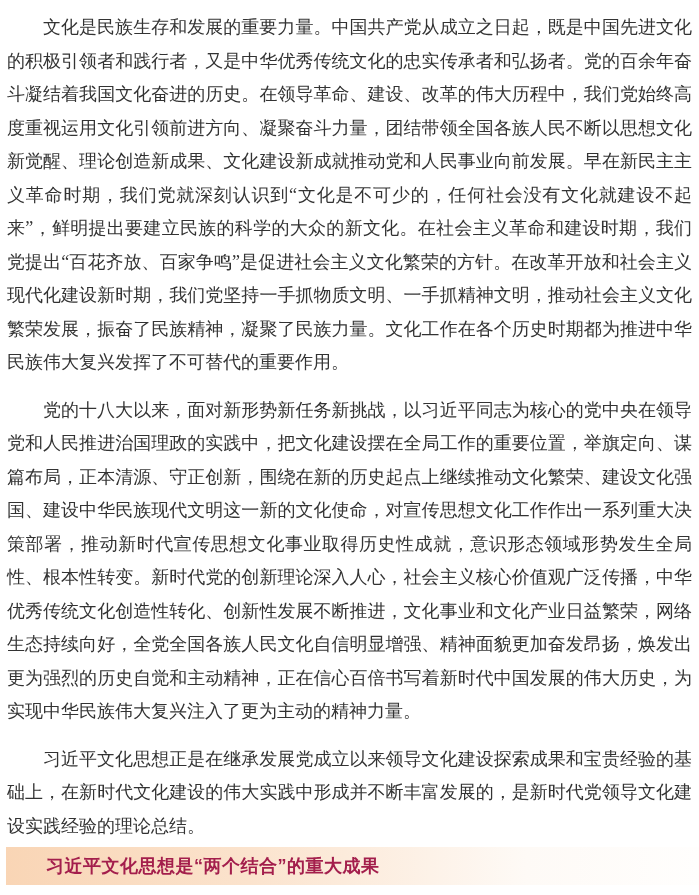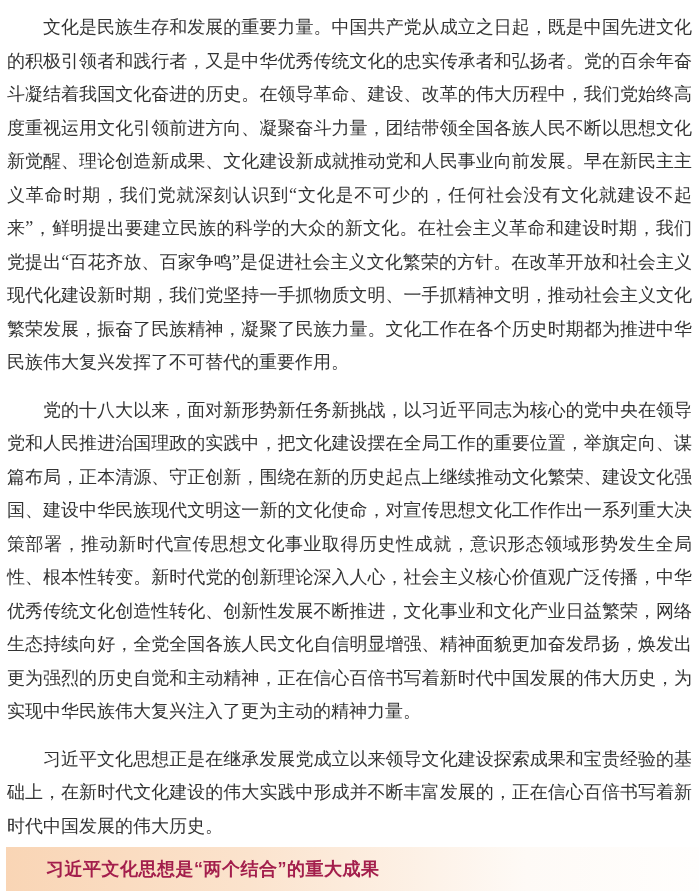--- a/index.html
+++ b/index.html
@@ -25,21 +25,21 @@
       text-align: justify;
       text-indent: 2em;
     }
     .body-text p.first {
       margin-top: -5px;
     }
     .body-text p.last {
       margin-bottom: 4px;
     }
     .banner {
-      height: 44px;
+      height: 38px;
       margin: 0 -7px 0 -1px;
       background: linear-gradient(to right,
         #f9d5b5 0%,
         #fbe3cd 35%,
         #fefaf6 75%,
         #fffefd 100%);
       display: flex;
       align-items: center;
     }
     .banner-text {
@@ -52,18 +52,18 @@
       color: #a31e4c;
     }
   </style>
 </head>
 <body>
 
 <div class="page">
   <div class="body-text">
     <p class="first">文化是民族生存和发展的重要力量。中国共产党从成立之日起，既是中国先进文化的积极引领者和践行者，又是中华优秀传统文化的忠实传承者和弘扬者。党的百余年奋斗凝结着我国文化奋进的历史。在领导革命、建设、改革的伟大历程中，我们党始终高度重视运用文化引领前进方向、凝聚奋斗力量，团结带领全国各族人民不断以思想文化新觉醒、理论创造新成果、文化建设新成就推动党和人民事业向前发展。早在新民主主义革命时期，我们党就深刻认识到“文化是不可少的，任何社会没有文化就建设不起来”，鲜明提出要建立民族的科学的大众的新文化。在社会主义革命和建设时期，我们党提出“百花齐放、百家争鸣”是促进社会主义文化繁荣的方针。在改革开放和社会主义现代化建设新时期，我们党坚持一手抓物质文明、一手抓精神文明，推动社会主义文化繁荣发展，振奋了民族精神，凝聚了民族力量。文化工作在各个历史时期都为推进中华民族伟大复兴发挥了不可替代的重要作用。</p>
     <p>党的十八大以来，面对新形势新任务新挑战，以习近平同志为核心的党中央在领导党和人民推进治国理政的实践中，把文化建设摆在全局工作的重要位置，举旗定向、谋篇布局，正本清源、守正创新，围绕在新的历史起点上继续推动文化繁荣、建设文化强国、建设中华民族现代文明这一新的文化使命，对宣传思想文化工作作出一系列重大决策部署，推动新时代宣传思想文化事业取得历史性成就，意识形态领域形势发生全局性、根本性转变。新时代党的创新理论深入人心，社会主义核心价值观广泛传播，中华优秀传统文化创造性转化、创新性发展不断推进，文化事业和文化产业日益繁荣，网络生态持续向好，全党全国各族人民文化自信明显增强、精神面貌更加奋发昂扬，焕发出更为强烈的历史自觉和主动精神，正在信心百倍书写着新时代中国发展的伟大历史，为实现中华民族伟大复兴注入了更为主动的精神力量。</p>
-    <p class="last">习近平文化思想正是在继承发展党成立以来领导文化建设探索成果和宝贵经验的基础上，在新时代文化建设的伟大实践中形成并不断丰富发展的，正在信心百倍书写着新时代中国发展的伟大历史。</p>
+    <p class="last">习近平文化思想正是在继承发展党成立以来领导文化建设探索成果和宝贵经验的基础上，在新时代文化建设的伟大实践中形成并不断丰富发展的，是新时代党领导文化建设实践经验的理论总结。</p>
   </div>
   <div class="banner">
     <h2 class="banner-text">习近平文化思想是“两个结合”的重大成果</h2>
   </div>
 </div>
 
 </body></html>

